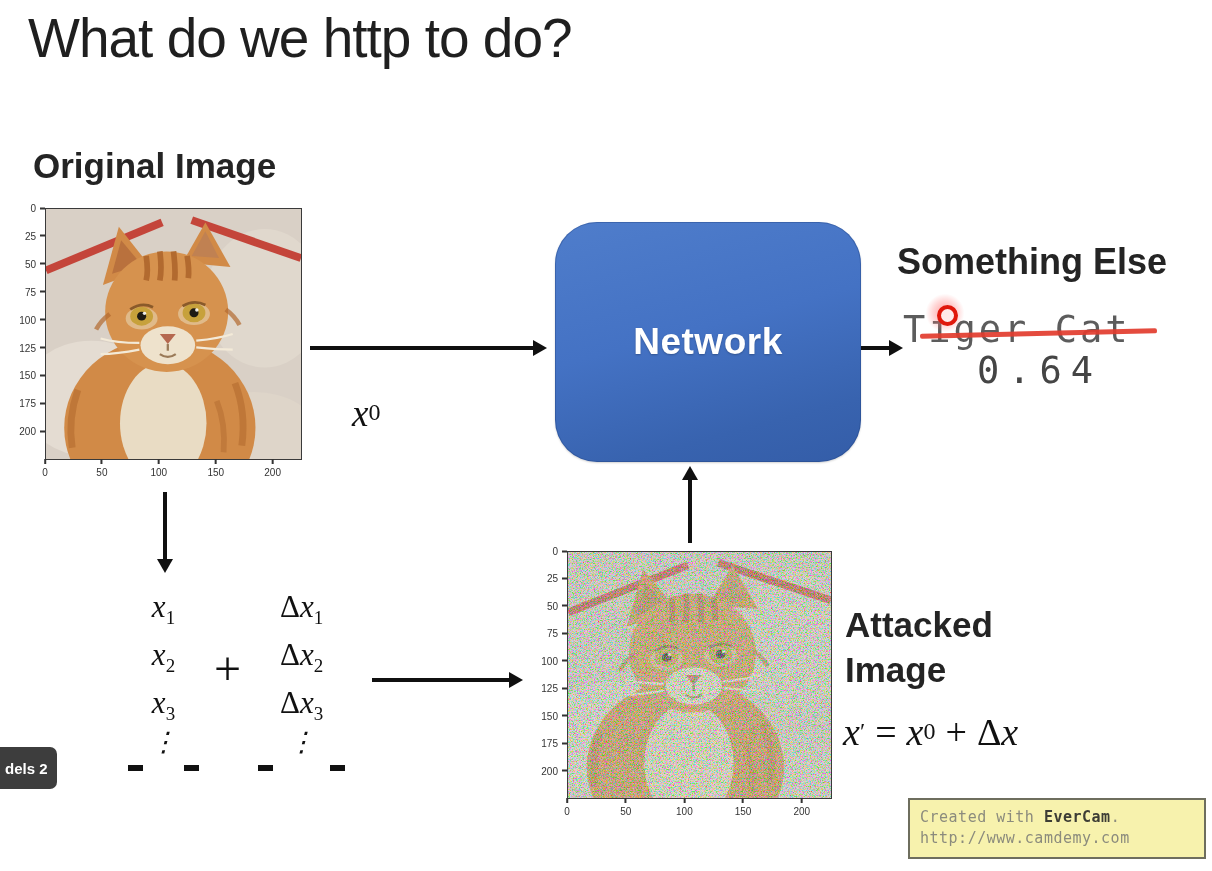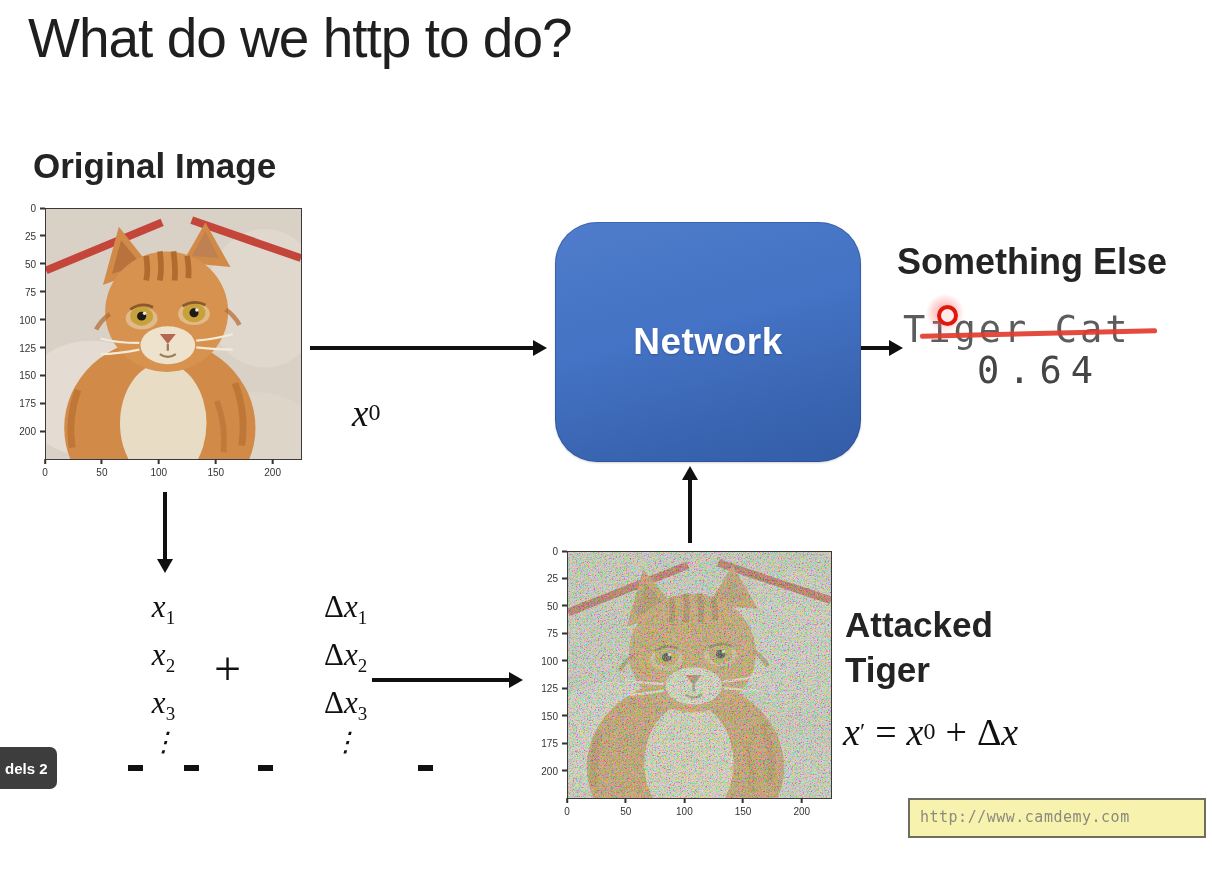--- a/index.html
+++ b/index.html
@@ -72,21 +72,21 @@
   .matrix{display:flex;align-items:flex-end;}
   .bk{width:12px;}
   .bk-l{border:3.5px solid #111;border-right:none;}
   .bk-r{border:3.5px solid #111;border-left:none;}
   .mcol{display:flex;flex-direction:column;align-items:center;
       padding:6px 7px;font-size:31px;}
   .mrow{height:48px;line-height:48px;white-space:nowrap;}
   .mrow sub{font-size:19px;font-style:normal;}
   .mrow.dots{height:38px;line-height:30px;font-size:27px;}
   .mx1{left:128px;top:577px;}
-  .mx2{left:258px;top:577px;gap:44px;}
+  .mx2{left:258px;top:577px;}
   .plus-sign{left:214px;top:641px;font-size:48px;}
   .formula{left:843px;top:710px;font-size:38px;white-space:nowrap;}
   .formula .gap{display:inline-block;width:10px;}
 
   
   .watermark{left:908px;top:798px;width:298px;box-sizing:border-box;
       background:#f7f2ad;border:2px solid #6e6e5e;padding:7px 10px 8px;
       font-size:15px;line-height:21px;color:#8b8b7d;letter-spacing:.5px;}
   .watermark b{color:#3d3d35;}
 
@@ -252,24 +252,25 @@
       <span class="tick" style="left: 0%;">0</span>
       <span class="tick" style="left: 22.32%;">50</span>
       <span class="tick" style="left: 44.64%;">100</span>
       <span class="tick" style="left: 66.96%;">150</span>
       <span class="tick" style="left: 89.28%;">200</span>
     </div>
 </div>
 
 <div class="abs sec-heading atk-heading">
   <div>Attacked</div>
-  <div>Tiger</div>
+  <div>Image</div>
 </div>
 
 <div class="abs math formula"><i>x</i><sup>′</sup><span class="gap"></span><span>=</span><span class="gap"></span><i>x</i><sup>0</sup><span class="gap"></span><span>+</span><span class="gap"></span><span>Δ</span><i>x</i></div>
 
 <div class="abs mono watermark">
+  <div><span>Created with </span><b>EverCam</b><span>.</span></div>
   <div>http://www.camdemy.com</div>
 </div>
 
 <div class="abs badge">
   <span>dels 2</span>
 </div>
 
 </body></html>

